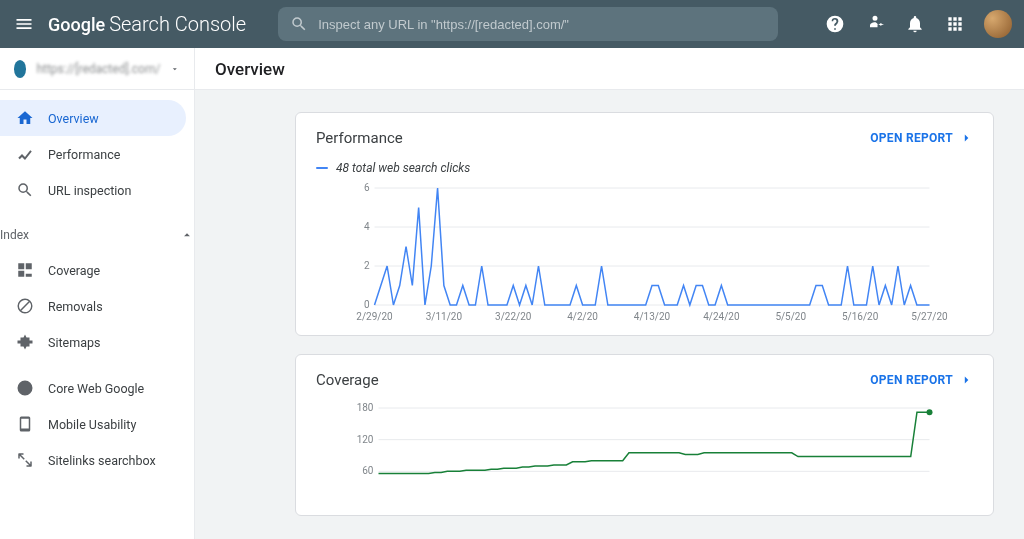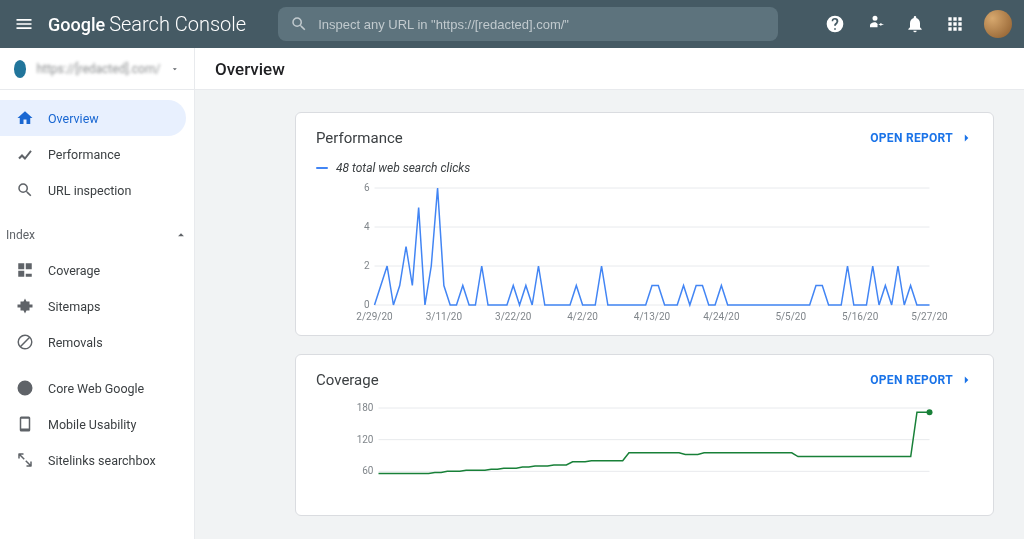--- a/index.html
+++ b/index.html
@@ -25,21 +25,21 @@
   .property .url { font-size: 12px; color: #3c4043; flex: 1; filter: blur(1.5px); opacity: .6; }
   .property .chev { color: #5f6368; }
   .sb-scroll { overflow-y: auto; flex: 1; }
   .sb-scroll::-webkit-scrollbar { width: 6px; }
   .sb-scroll::-webkit-scrollbar-thumb { background: #dadce0; border-radius: 3px; }
   
   .nav-item { height: 36px; display: flex; align-items: center; padding: 0 16px; gap: 14px; font-size: 12.5px; color: #3c4043; cursor: pointer; }
   .nav-item.active { background: #e8f0fe; color: #1967d2; border-top-right-radius: 18px; border-bottom-right-radius: 18px; margin-right: 8px; }
   .nav-item .ico { width: 18px; height: 18px; display: flex; align-items: center; justify-content: center; color: #5f6368; }
   .nav-item.active .ico { color: #1967d2; }
-  .nav-section { height: 34px; display: flex; align-items: center; padding: 0 6px; font-size: 12px; color: #5f6368; cursor: pointer; justify-content: space-between; }
+  .nav-section { height: 34px; display: flex; align-items: center; padding: 0 0; font-size: 12px; color: #5f6368; cursor: pointer; justify-content: space-between; }
   .nav-sep { height: 10px; }
   
   .main { flex: 1; background: #fff; display: flex; flex-direction: column; overflow: hidden; }
   .page-head { height: 42px; display: flex; align-items: center; padding: 0 20px; border-bottom: 1px solid #e8eaed; }
   .page-head h1 { font-size: 17px; font-weight: 500; color: #202124; }
   .content { flex: 1; background: #f1f3f4; overflow-y: auto; padding: 22px 30px 22px 100px; }
   
   .card { background: #fff; border: 1px solid #dadce0; border-radius: 6px; margin-bottom: 18px; padding: 16px 20px 12px; }
   .card-head { display: flex; align-items: center; justify-content: space-between; margin-bottom: 14px; }
   .card-title { font-size: 15px; color: #3c4043; }
@@ -148,32 +148,32 @@
     <span class="ico">
               <svg width="18" height="18" viewBox="0 0 24 24" fill="currentColor">
                 <path d="M3 3h8v8H3zm10 0h8v8h-8zM3 13h8v8H3zm10 4h8v4h-8z"></path>
               </svg>
             </span>
     <span>Coverage</span>
   </div>
           <div class="nav-item">
     <span class="ico">
               <svg width="18" height="18" viewBox="0 0 24 24" fill="currentColor">
+                <path d="M12 2a10 10 0 100 20 10 10 0 000-20zM4 12a8 8 0 0112.9-6.3L5.7 16.9A8 8 0 014 12zm8 8a8 8 0 01-4.9-1.7L18.3 7.1A8 8 0 0112 20z"></path>
+              </svg>
+            </span>
+    <span>Removals</span>
+  </div>
+          <div class="nav-item">
+    <span class="ico">
+              <svg width="18" height="18" viewBox="0 0 24 24" fill="currentColor">
                 <path d="M12 2l-2 4H6v4H2v4h4v4h4l2 4 2-4h4v-4h4v-4h-4V6h-4z"></path>
               </svg>
             </span>
     <span>Sitemaps</span>
-  </div>
-          <div class="nav-item">
-    <span class="ico">
-              <svg width="18" height="18" viewBox="0 0 24 24" fill="currentColor">
-                <path d="M12 2a10 10 0 100 20 10 10 0 000-20zM4 12a8 8 0 0112.9-6.3L5.7 16.9A8 8 0 014 12zm8 8a8 8 0 01-4.9-1.7L18.3 7.1A8 8 0 0112 20z"></path>
-              </svg>
-            </span>
-    <span>Removals</span>
   </div>
           <div class="nav-sep"></div>
           <div class="nav-item">
     <span class="ico">
               <svg width="18" height="18" viewBox="0 0 24 24" fill="currentColor">
                 <path d="M12 2a10 10 0 100 20 10 10 0 000-20zm1 5h-2v6l5 3 1-1.7-4-2.3z"></path>
               </svg>
             </span>
     <span>Core Web Google</span>
   </div>

